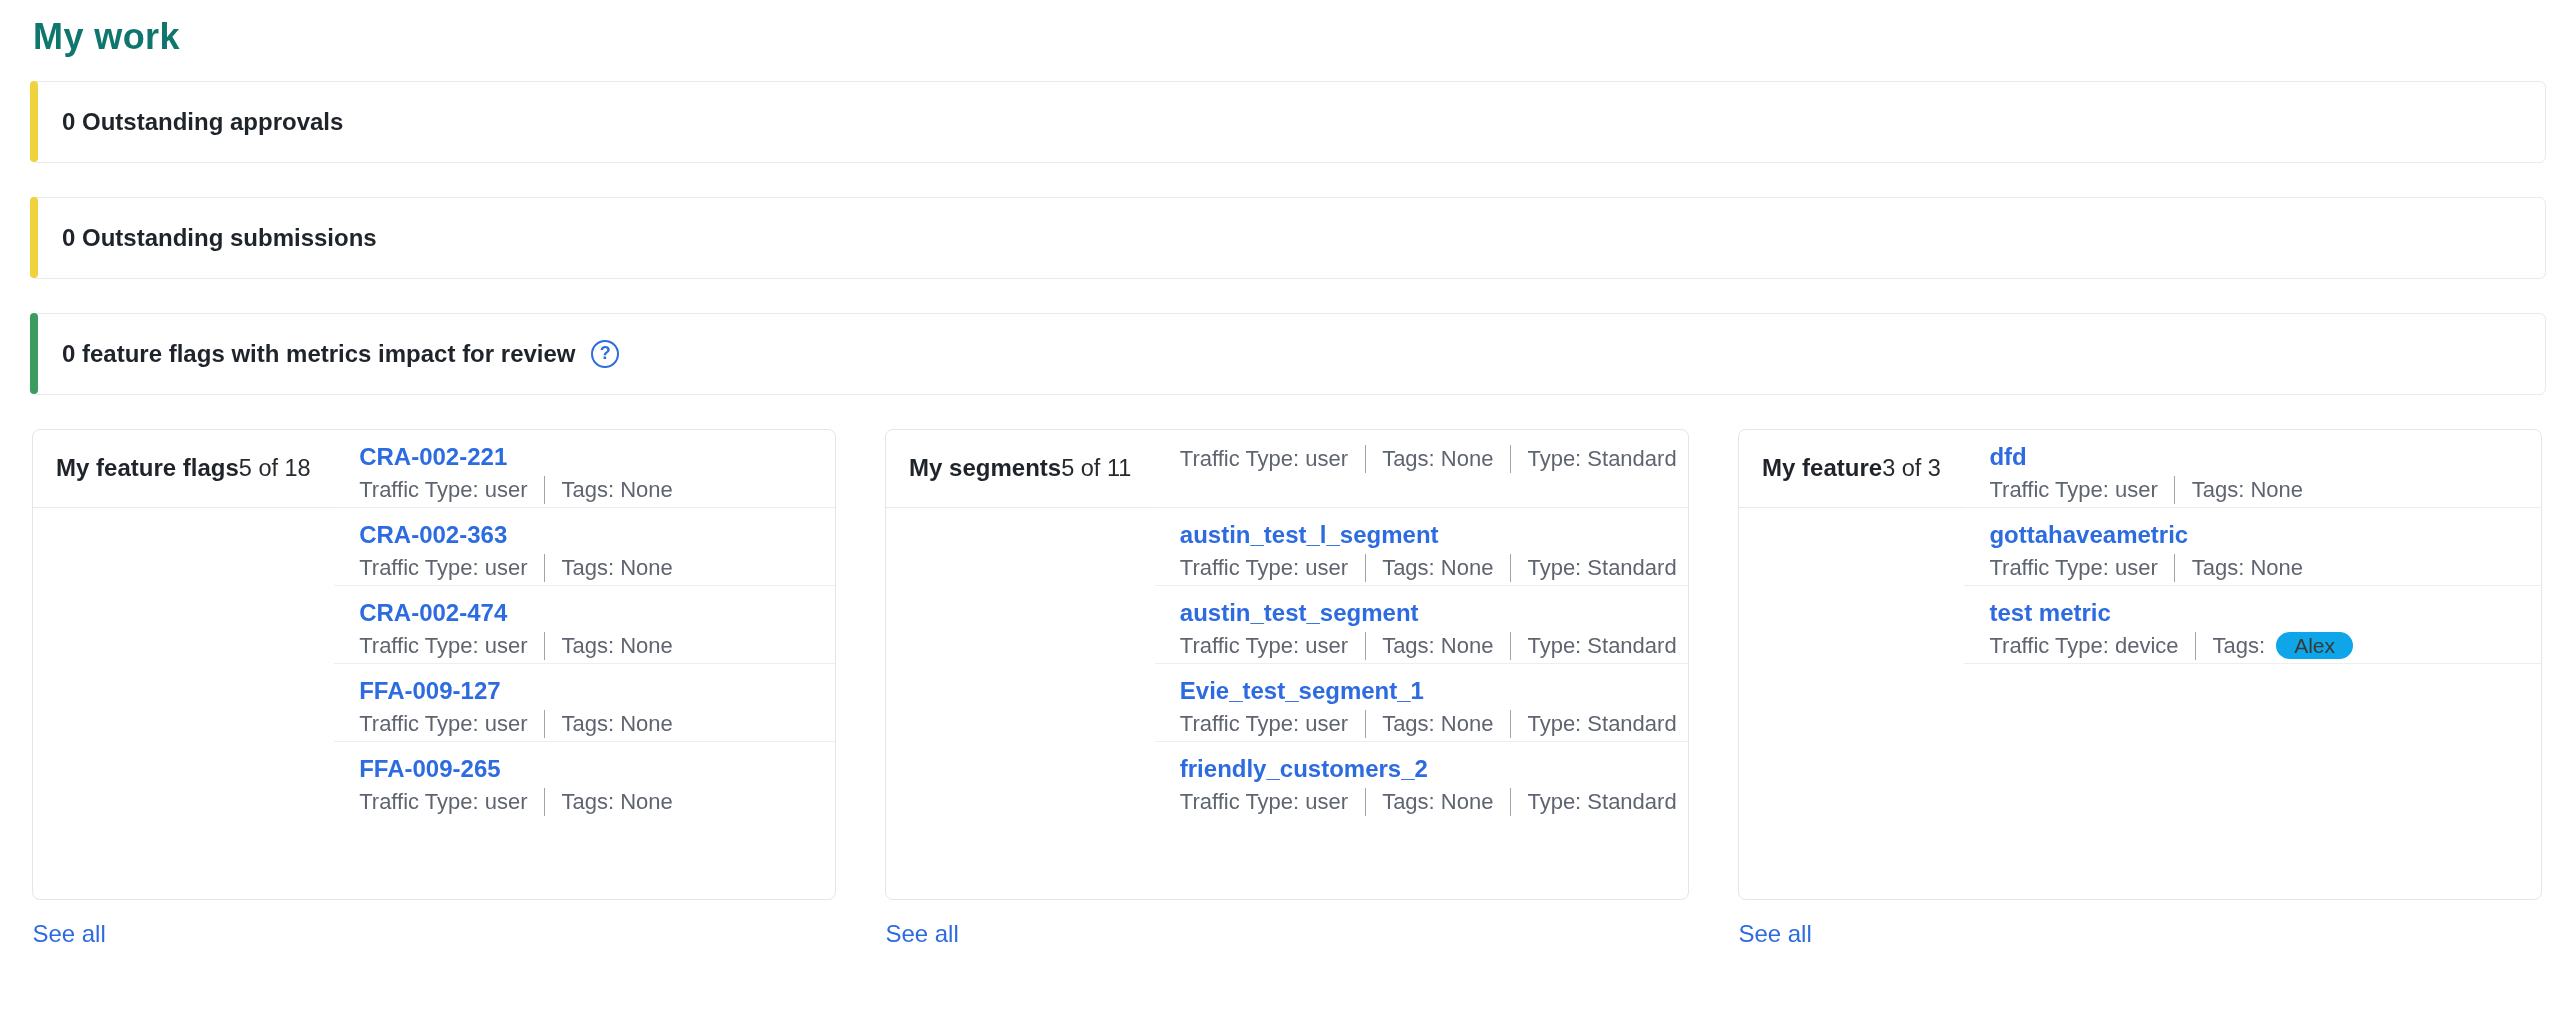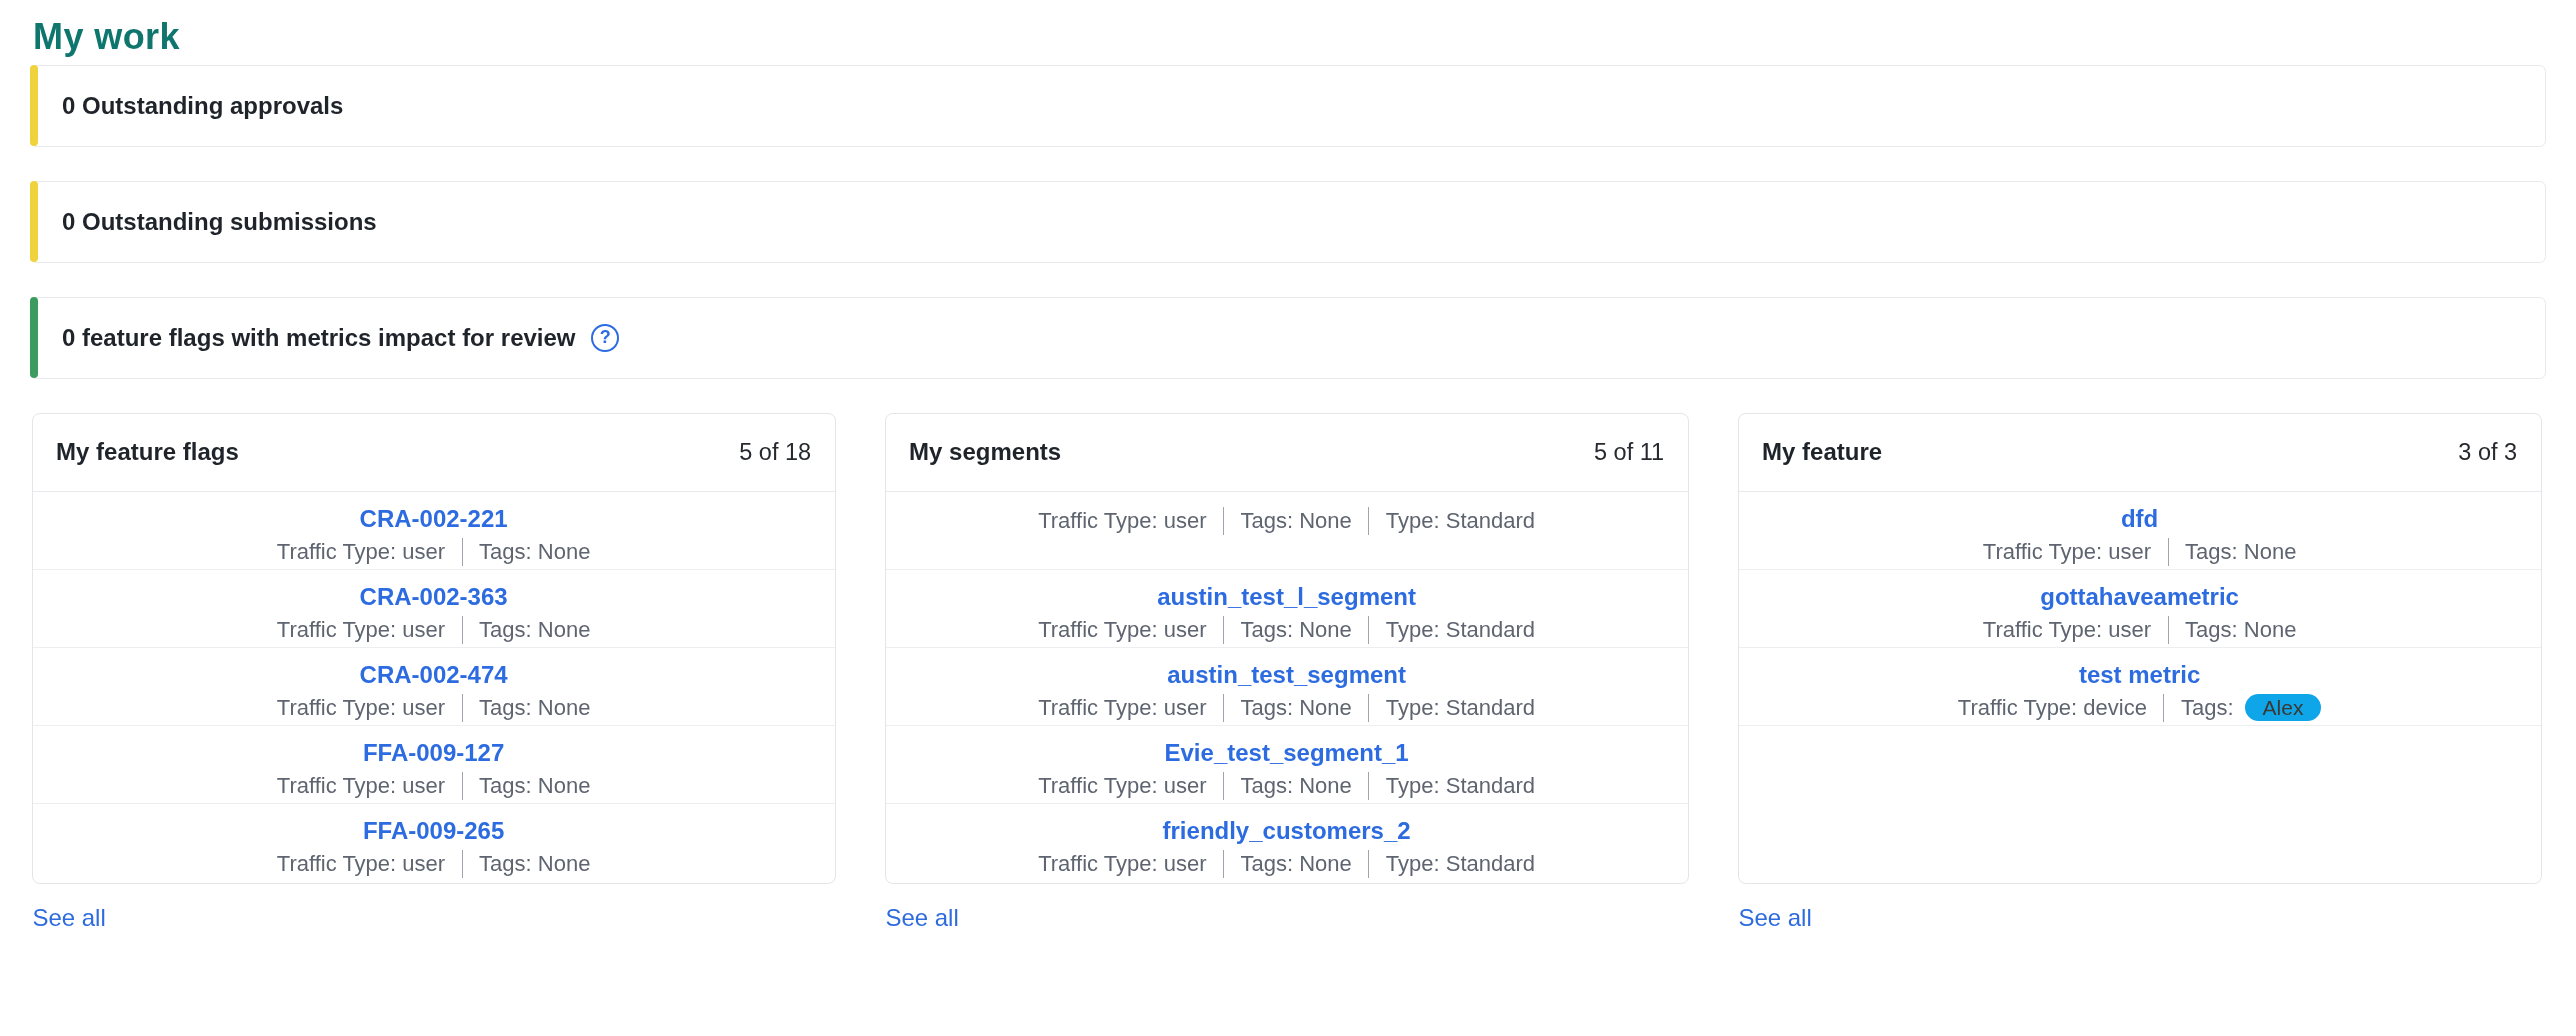--- a/index.html
+++ b/index.html
@@ -13,21 +13,21 @@
   }
   .page { padding:15.7px 30px 0 30px; }
 
   .page-title {
     margin-left:3.1px;
     font-size:36px; line-height:42px; font-weight:700; color:#0f766e;
     letter-spacing:0.4px;
   }
 
   
-  .banners { margin-top:7px; }
+  .banners { margin-top:23px; }
   .banner {
     position:relative;
     height:82px;
     border:1.6px solid #e7e9ec;
     border-radius:6.3px;
     background:#ffffff;
     display:flex; align-items:center;
     padding-left:31px;
     margin-bottom:34px;
   }
@@ -45,37 +45,36 @@
   }
 
   
   .cards { display:flex; gap:49px; margin-top:29px; margin-left:1.6px; margin-right:1.6px; }
   .col { width:804px; flex:none; }
   .card {
     height:471px;
     border:1.6px solid #e3e5e9;
     border-radius:7.8px;
     background:#ffffff;
-    display:flex; flex-direction:column;
+    display:flex; flex-direction:row;
     overflow:hidden;
   }
   .card-header {
     height:78px; flex:none;
     display:flex; align-items:center; justify-content:space-between;
     padding:0 23.5px;
     border-bottom:1.6px solid #e8e9ec;
   }
   .card-title { font-size:24px; font-weight:700; color:#1f242b; }
   .card-count { font-size:23.5px; font-weight:400; color:#26292e; }
 
   .card-rows { flex:1; display:flex; flex-direction:column; }
   .row {
     height:78px; flex:none;
     padding:11.8px 25px 0 25px;
-    text-align:center;
   }
   .row:not(:last-child) { border-bottom:1.6px solid #eceef0; }
   .filler { flex:1; }
 
   .item-link {
     display:inline-block;
     font-size:24px; font-weight:700; line-height:31px;
     color:#2d6be0; text-decoration:none; cursor:pointer;
   }
   .meta {

